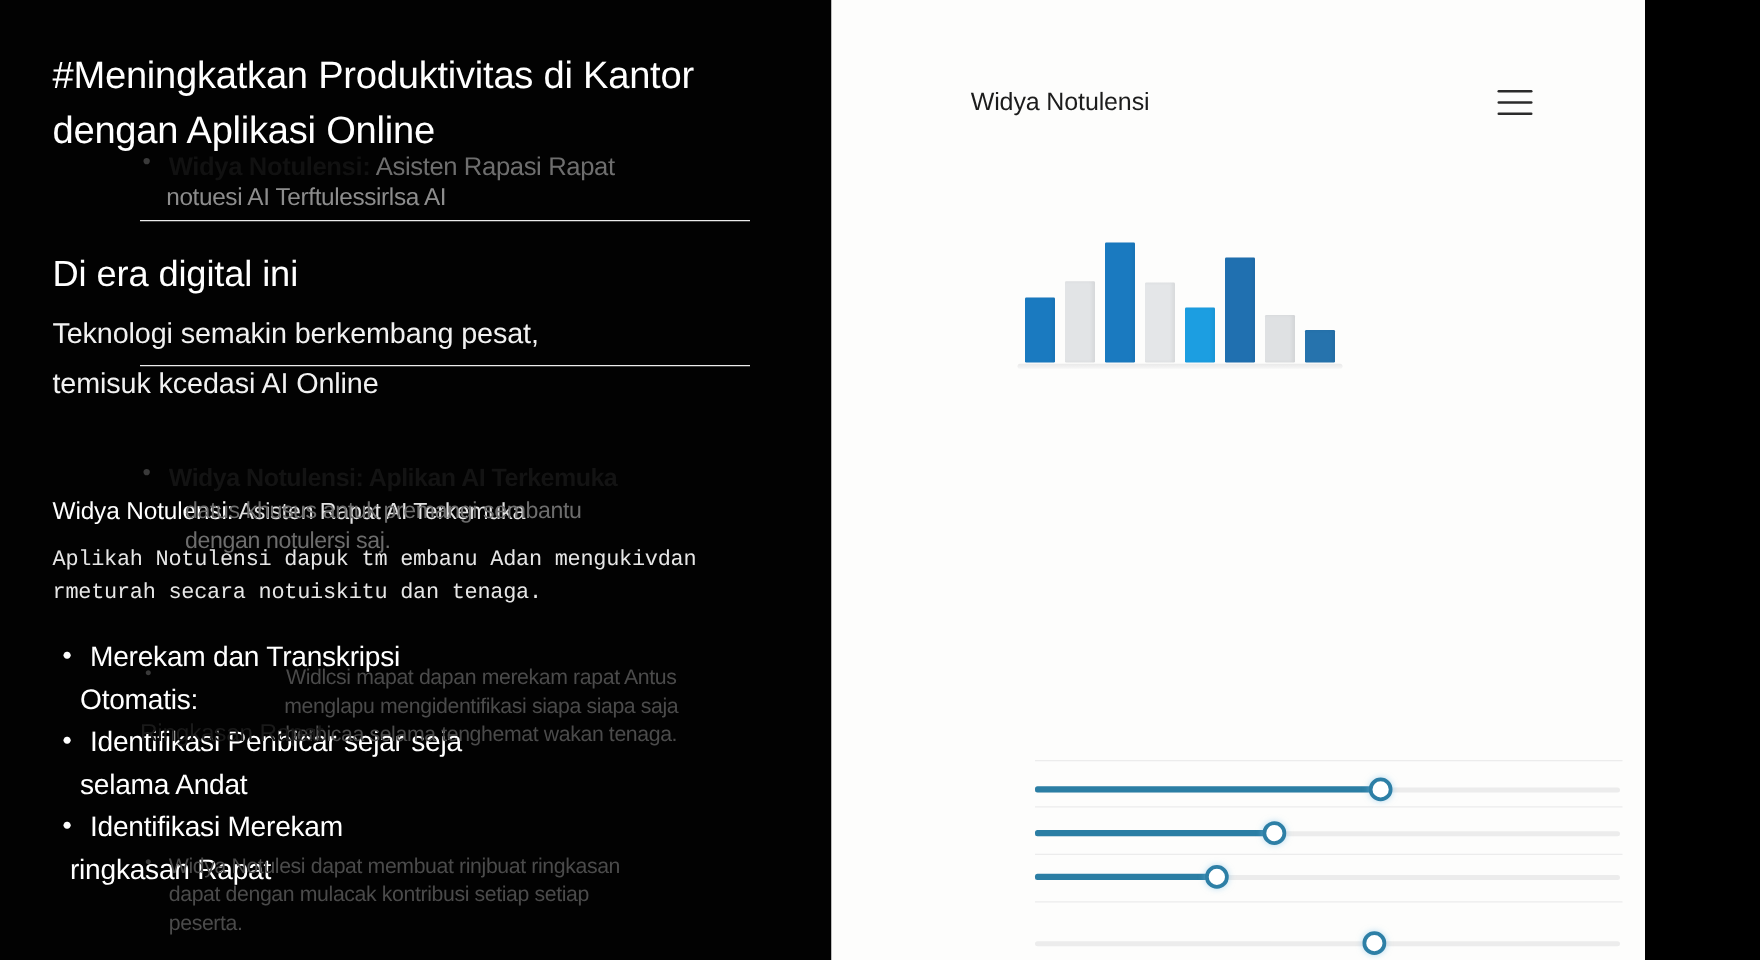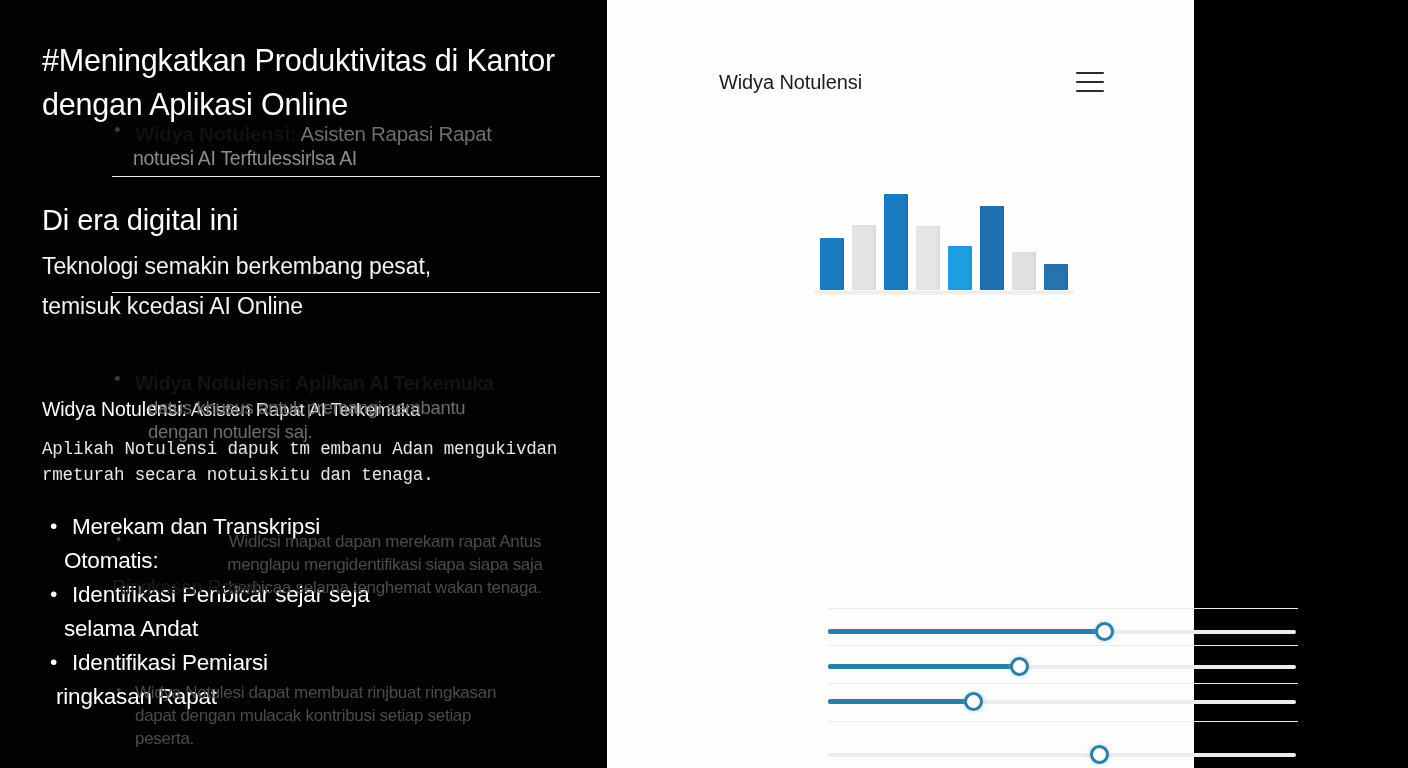--- a/index.html
+++ b/index.html
@@ -8,21 +8,21 @@
     background: #000;
   }
   body {
     width: 1408px;
     height: 768px;
     overflow: hidden;
     font-family: "Liberation Sans", sans-serif;
   }
   #stage {
     position: relative;
-    width: 1194px;
+    width: 1316px;
     height: 768px;
     display: flex;
   }
 
   
   .left-panel {
     position: relative;
     width: 708px;
     height: 768px;
     background: #020202;
@@ -275,21 +275,21 @@
     <ul class="left-bullets">
       <li class="bl0">
         <span>Merekam dan Transkripsi</span>
         <span class="cont">Otomatis:</span>
       </li>
       <li class="bl1">
         <span>Identifikasi Penbicar sejar seja</span>
         <span class="cont">selama Andat</span>
       </li>
       <li class="bl3">
-        <span>Identifikasi Pemiarsi</span>
+        <span>Identifikasi Merekam</span>
         <span class="cont">ringkasan Rapat</span>
       </li>
     </ul>
   </div>
 
   <div class="right-panel">
 
     <div class="app-header">
       <div class="app-title">Widya Notulensi</div>
       <div class="hamburger">

